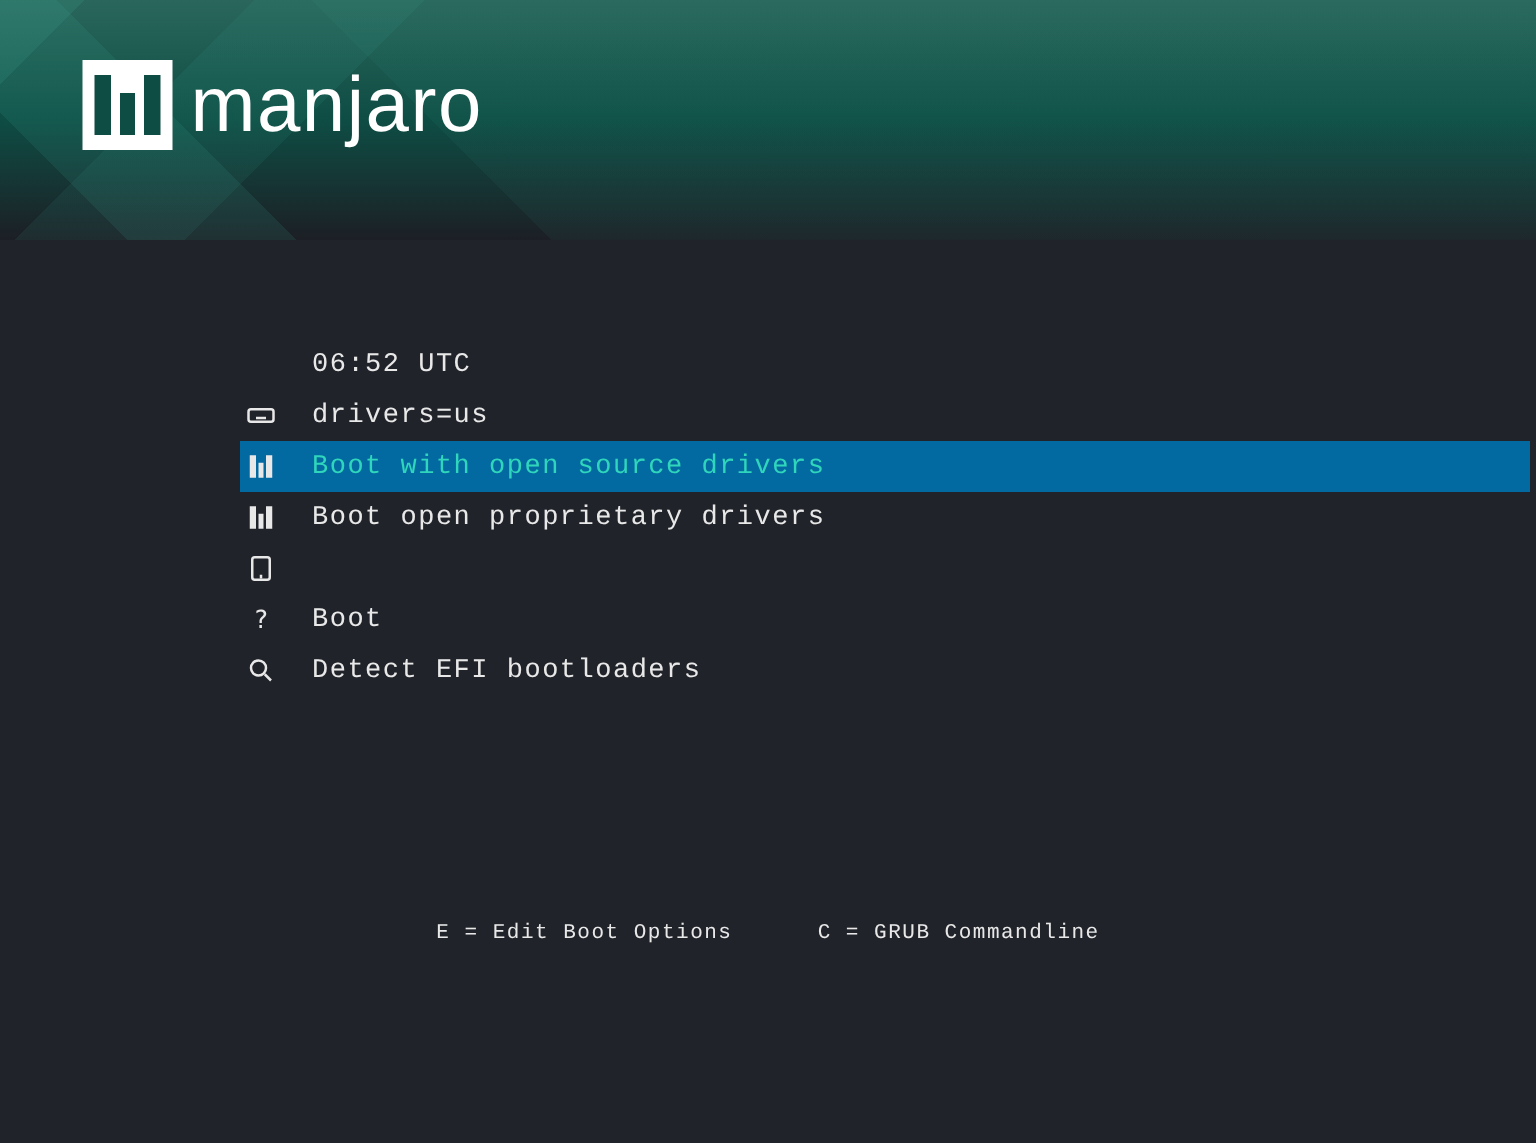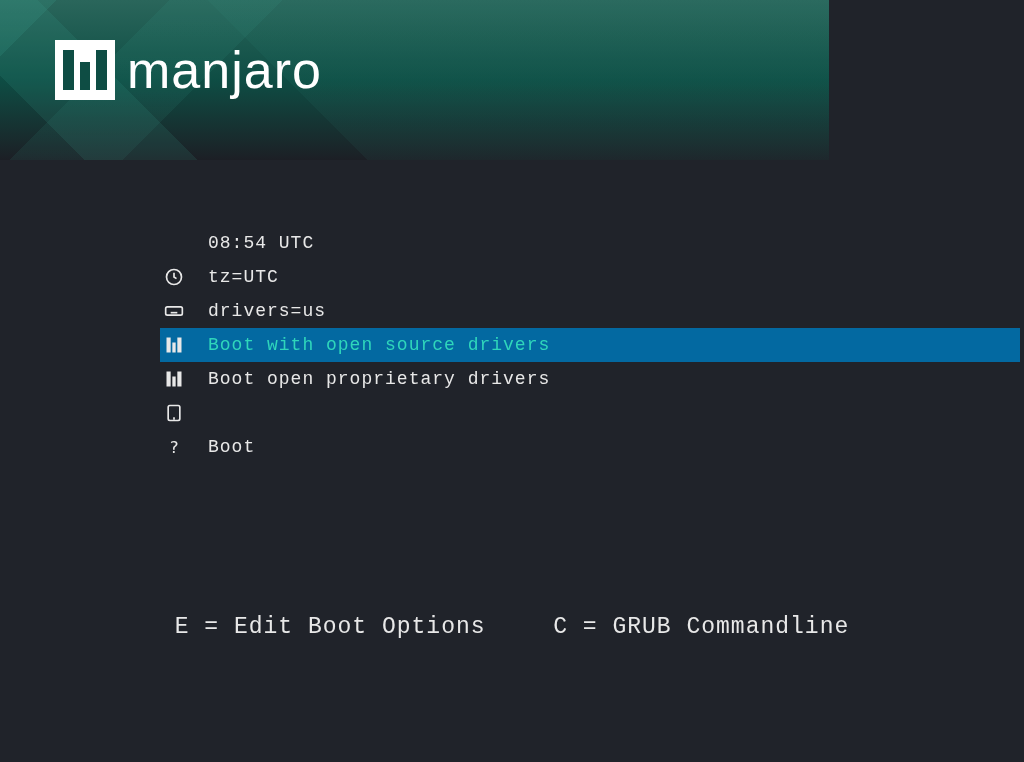--- a/index.html
+++ b/index.html
@@ -7,21 +7,21 @@
     padding: 0;
     width: 1024px;
     height: 762px;
     overflow: hidden;
     font-family: "Courier New", monospace;
     background: #20232a;
     color: #e8e8e8;
   }
   .header {
     position: relative;
-    width: 829px;
+    width: 1024px;
     height: 160px;
     background: linear-gradient(180deg, #2a665b 0%, #0e4d44 50%, #1c1f25 100%);
     overflow: hidden;
   }
   .header::before {
     content: "";
     position: absolute;
     inset: 0;
     background:
       linear-gradient(135deg, rgba(65,180,160,0.25) 0 40px, transparent 40px 120px, rgba(65,180,160,0.15) 120px 200px, transparent 200px 300px),
@@ -106,21 +106,21 @@
   .menu-label {
     color: #e8e8e8;
   }
 
   .footer-hints {
     position: absolute;
     left: 0;
     width: 1024px;
     top: 614px;
     text-align: center;
-    font-size: 23px;
+    font-size: 14px;
     letter-spacing: 1px;
     color: #e8e8e8;
   }
   .footer-hints .gap {
     display: inline-block;
     width: 38px;
   }
 </style>
 </head>
 <body>
@@ -133,32 +133,23 @@
       <div class="bar tall"></div>
     </div>
     <div class="logo-text">manjaro</div>
   </div>
 </div>
 
 <div class="body-area">
   <div class="menu">
 
     <div class="time-row">
-      <span>08:54 UTC</span>
-    </div>
-
-    <div class="menu-row">
-      <span class="icon-cell">
-        <svg viewBox="0 0 24 24" fill="none" stroke="#e8e8e8" stroke-width="2">
-          <circle cx="12" cy="12" r="9"></circle>
-            <path d="M12 7v5l3 2"></path>
-        </svg>
-      </span>
-      <span class="menu-label">tz=UTC</span>
-    </div>
+      <span>06:52 UTC</span>
+    </div>
+
 
     <div class="menu-row">
       <span class="icon-cell">
         <svg viewBox="0 0 24 24" fill="none" stroke="#e8e8e8" stroke-width="2">
           <rect x="2" y="7" width="20" height="10" rx="2"></rect>
           <path d="M6 11h0M10 11h0M14 11h0M18 11h0M8 14h8"></path>
         </svg>
       </span>
       <span class="menu-label">drivers=us</span>
     </div>
@@ -198,20 +189,29 @@
 
     <div class="menu-row">
       <span class="icon-cell">
         <svg viewBox="0 0 24 24" fill="#e8e8e8">
           <text x="6" y="19" font-size="20" font-family="monospace" fill="#e8e8e8">?</text>
         </svg>
       </span>
       <span class="menu-label">Boot</span>
     </div>
 
+    <div class="menu-row">
+      <span class="icon-cell">
+        <svg viewBox="0 0 24 24" fill="none" stroke="#e8e8e8" stroke-width="2">
+          <circle cx="10" cy="10" r="6"></circle>
+            <path d="M20 20l-5-5"></path>
+        </svg>
+      </span>
+      <span class="menu-label">Detect EFI bootloaders</span>
+    </div>
 
   </div>
 </div>
 
 <div class="footer-hints">
   <span>E = Edit Boot Options</span>
   <span class="gap"></span>
   <span>C = GRUB Commandline</span>
 </div>
 

